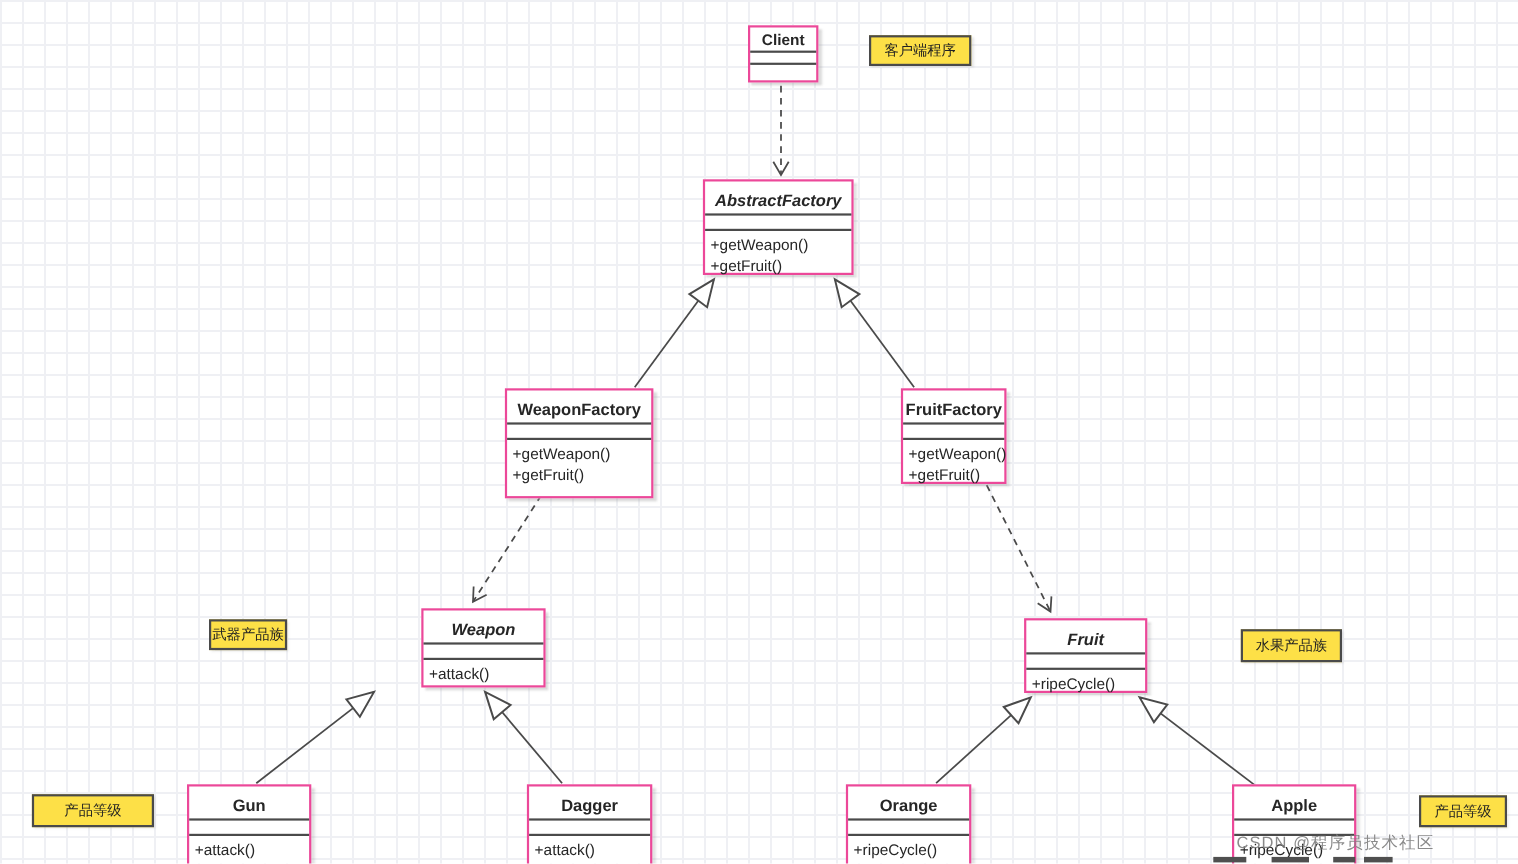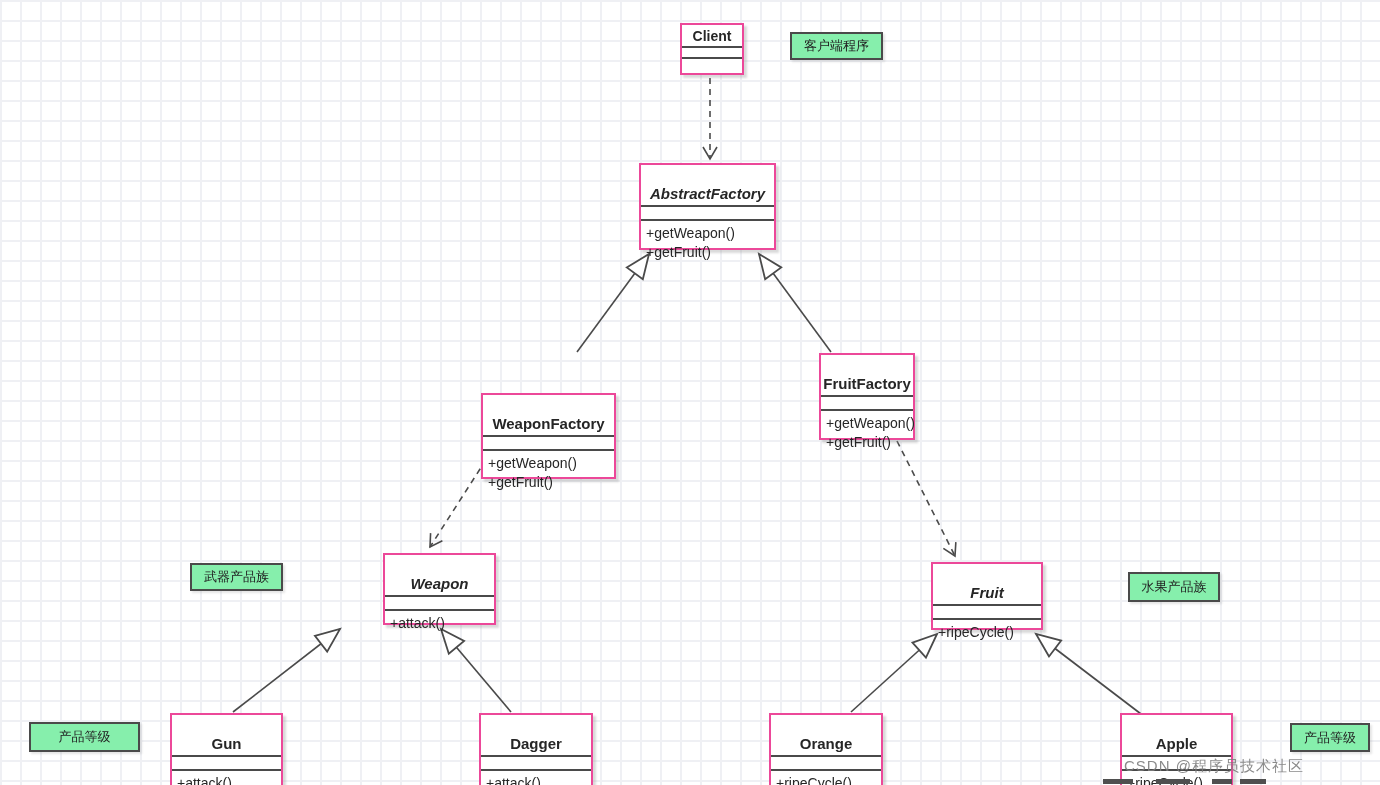--- a/index.html
+++ b/index.html
@@ -14,29 +14,29 @@
     color:#262626;
   }
   #edges{position:absolute;left:0;top:0;width:1380px;height:785px;z-index:1;}
   .uml{
     position:absolute;z-index:2;background:#fff;border:2px solid #ec4899;
     box-shadow:3px 3px 2px rgba(150,150,150,0.35);
     display:flex;flex-direction:column;box-sizing:border-box;
   }
   .uml .t{
     border-bottom:2px solid #4a4a4a;font-weight:bold;text-align:center;
-    font-size:15px;padding:20px 2px 3px;white-space:nowrap;
+    font-size:15px;padding:9px 2px 3px;white-space:nowrap;
   }
   .uml.abstract .t{font-style:italic;}
   .uml .a{border-bottom:2px solid #4a4a4a;height:12px;flex:0 0 auto;}
   .uml .m{flex:1;padding:3px 5px 0;font-size:14px;line-height:19px;text-align:left;}
   .uml.small .t{font-size:14px;padding:3px 2px 2px;}
   .uml.small .a{height:9px;}
   .note{
-    position:absolute;z-index:2;background:#86efac;border:2px solid #4a4a4a;
+    position:absolute;z-index:2;background:#fde047;border:2px solid #4a4a4a;
     font-size:13px;display:flex;align-items:center;justify-content:center;
     box-sizing:border-box;color:#222;white-space:nowrap;
     box-shadow:2px 2px 2px rgba(150,150,150,0.25);
   }
   .watermark{
     position:absolute;z-index:3;left:1124px;top:757px;
     font-size:15px;color:rgba(125,125,125,0.9);letter-spacing:1px;white-space:nowrap;
   }
   .cutmark{position:absolute;z-index:3;height:5px;background:#4f4f4f;top:779px;}
 </style>
@@ -73,21 +73,21 @@
 
 <div class="uml abstract" style="left:639px;top:163px;width:137px;height:87px;">
   <div class="t">AbstractFactory</div>
   <div class="a"></div>
   <div class="m">
     <div>+getWeapon()</div>
     <div>+getFruit()</div>
   </div>
 </div>
 
-<div class="uml" style="left:481px;top:353px;width:135px;height:86px;margin-top:40px;">
+<div class="uml" style="left:459px;top:353px;width:135px;height:100px;">
   <div class="t">WeaponFactory</div>
   <div class="a"></div>
   <div class="m">
     <div>+getWeapon()</div>
     <div>+getFruit()</div>
   </div>
 </div>
 
 <div class="uml" style="left:819px;top:353px;width:96px;height:87px;">
   <div class="t">FruitFactory</div>
@@ -140,21 +140,21 @@
 
 <div class="uml" style="left:1120px;top:713px;width:113px;height:75px;">
   <div class="t">Apple</div>
   <div class="a"></div>
   <div class="m">
     <div>+ripeCycle()</div>
   </div>
 </div>
 
 <div class="note" style="left:790px;top:32px;width:93px;height:28px;">客户端程序</div>
-<div class="note" style="left:190px;top:563px;width:93px;height:28px;">武器产品族</div>
+<div class="note" style="left:190px;top:563px;width:71px;height:28px;">武器产品族</div>
 <div class="note" style="left:1128px;top:572px;width:92px;height:30px;">水果产品族</div>
 <div class="note" style="left:29px;top:722px;width:111px;height:30px;">产品等级</div>
 <div class="note" style="left:1290px;top:723px;width:80px;height:29px;">产品等级</div>
 
 <div class="watermark">CSDN @程序员技术社区</div>
 <div class="cutmark" style="left:1103px;width:30px;"></div>
 <div class="cutmark" style="left:1156px;width:34px;"></div>
 <div class="cutmark" style="left:1212px;width:20px;"></div>
 <div class="cutmark" style="left:1240px;width:26px;"></div>
 

